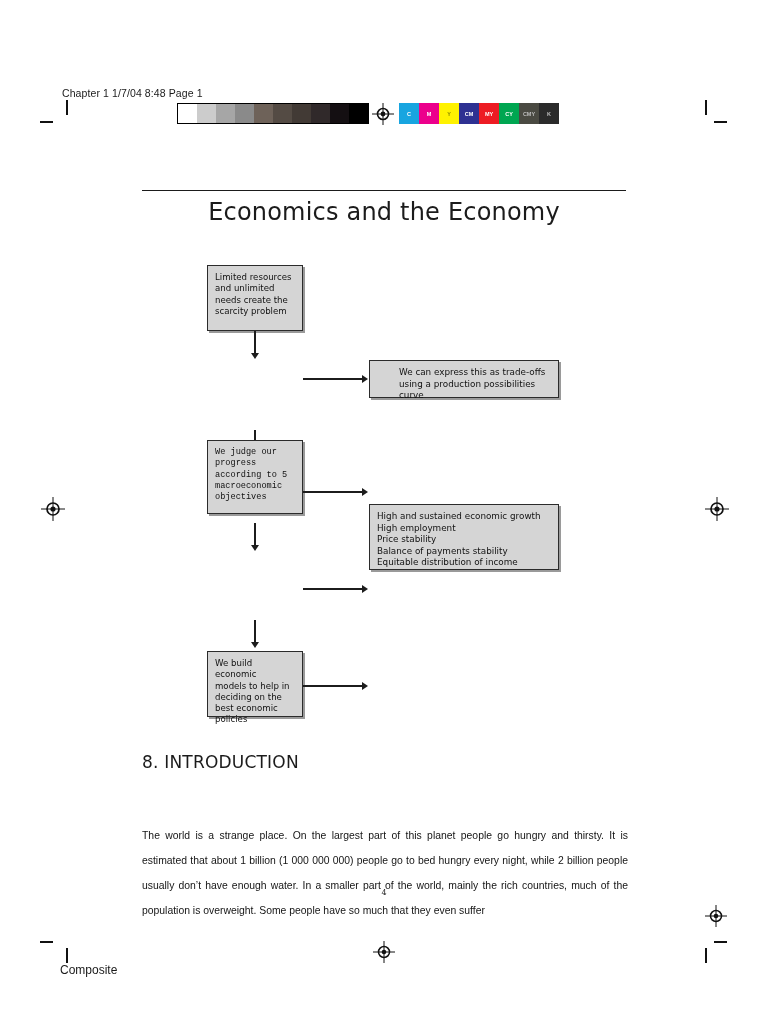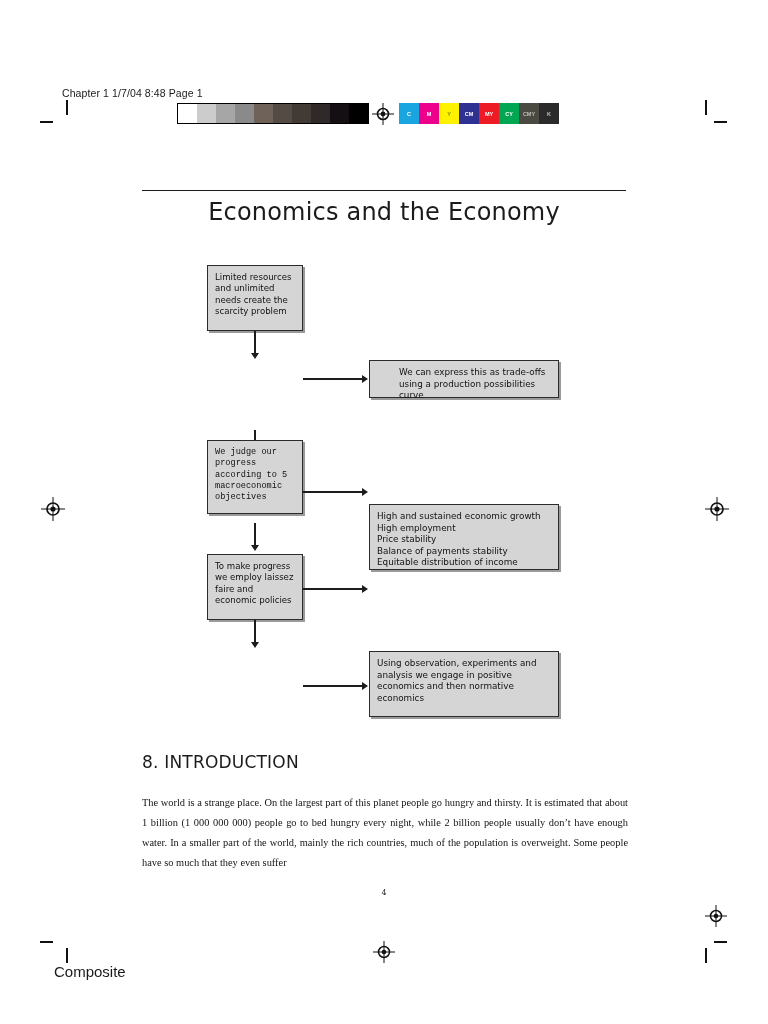--- a/index.html
+++ b/index.html
@@ -157,44 +157,44 @@
     position: absolute;
     left: 142px; top: 752px;
     font-family: "DejaVu Sans", sans-serif;
     font-size: 17px;
     font-weight: 400;
     color: #1b1b1b;
     letter-spacing: 0.2px;
   }
   .prose {
     position: absolute;
-    left: 142px; top: 793px;
+    left: 142px; top: 823px;
     width: 486px;
-    font-family: Liberation Serif, serif;
+    font-family: Liberation Sans, sans-serif;
     font-size: 10.4px;
-    line-height: 20px;
+    line-height: 25px;
     color: #141414;
     text-align: justify;
   }
 
   
   .page-number {
     position: absolute;
     left: 142px; top: 888px;
     width: 484px;
     text-align: center;
     font-family: "DejaVu Serif", serif;
     font-size: 8px;
     color: #2a2a2a;
   }
   .composite-label {
     position: absolute;
-    left: 54px; top: 963px;
+    left: 60px; top: 963px;
     font-family: "Liberation Sans", sans-serif;
-    font-size: 15px;
+    font-size: 12px;
     color: #1a1a1a;
   }
 </style>
 </head>
 <body>
 
 <div class="page">
 
   <div class="prepress-header">
 
@@ -290,34 +290,31 @@
 High employment
 Price stability
 Balance of payments stability
 Equitable distribution of income</div>
       <div class="conn conn-h" style="left:303px; top:491px; width:60px;"></div>
       <div class="arrow-right" style="left:362px; top:487.5px;"></div>
 
       <div class="conn conn-v" style="left:254px; top:523px; height:24px;"></div>
       <div class="arrow-down" style="left:250.5px; top:545px;"></div>
 
-      <div class="fbox" style="left:207px; top:554px; width:96px; height:66px;">To make progress
-we employ laissez
-faire and
-economic policies</div>
       <div class="conn conn-h" style="left:303px; top:588px; width:60px;"></div>
       <div class="arrow-right" style="left:362px; top:584.5px;"></div>
 
       <div class="conn conn-v" style="left:254px; top:620px; height:24px;"></div>
       <div class="arrow-down" style="left:250.5px; top:642px;"></div>
 
-      <div class="fbox wide" style="left:369px; top:651px; width:190px; height:66px;">Using observation, experiments and
-analysis we engage in positive
-economics and then normative
-economics</div>
+      <div class="fbox" style="left:207px; top:651px; width:96px; height:66px;">We build economic
+models to help in
+deciding on the
+best economic
+policies</div>
       <div class="conn conn-h" style="left:303px; top:685px; width:60px;"></div>
       <div class="arrow-right" style="left:362px; top:681.5px;"></div>
 
     </div>
 
     <div class="section-heading">8. INTRODUCTION</div>
     <div class="prose">The world is a strange place.  On the largest part of this planet people go hungry and thirsty.  It is estimated that about 1 billion (1 000 000 000) people go to bed hungry every night, while 2 billion people usually don’t have enough water.  In a smaller part of the world, mainly the rich countries, much of the population is overweight.  Some people have so much that they even suffer</div>
 
     <div class="page-number">4</div>
   </div>

